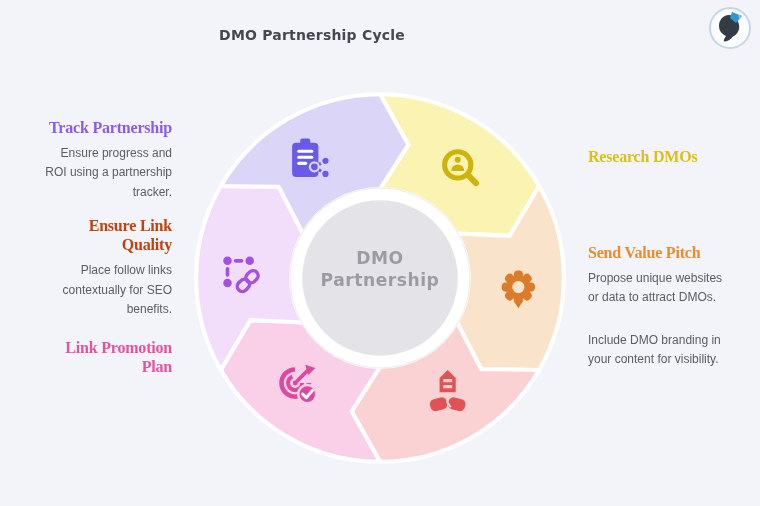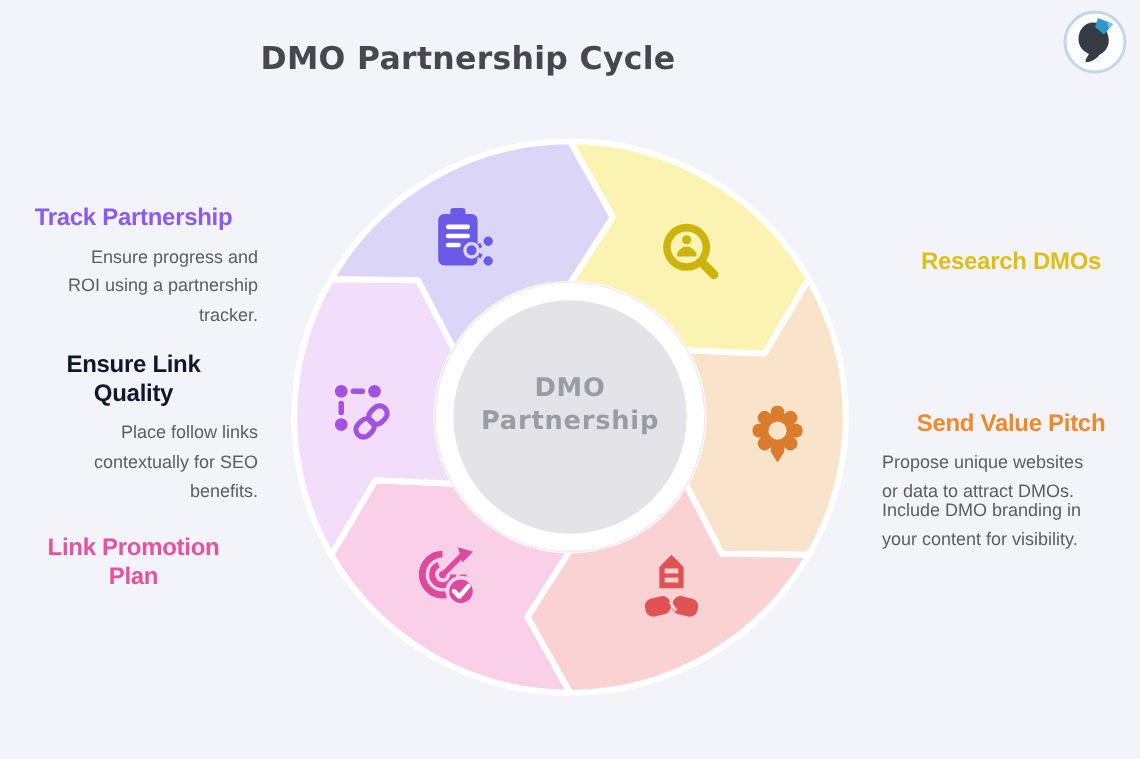--- a/index.html
+++ b/index.html
@@ -3,40 +3,39 @@
 <meta charset="utf-8">
 <style>
   html,body{margin:0;padding:0;}
   body{
     width:760px;height:506px;position:relative;overflow:hidden;
     background:#F3F4F9;
     font-family:"DejaVu Sans", sans-serif;
   }
   .page-title{
     position:absolute;top:27px;left:0;width:624px;
-    text-align:center;font-size:21px;font-weight:bold;color:#47474F;
+    text-align:center;font-size:14px;font-weight:bold;color:#47474F;
     letter-spacing:.2px;
   }
   .logo{position:absolute;top:6px;right:8px;width:44px;height:44px;}
   .wheel{position:absolute;left:178px;top:76px;width:404px;height:404px;}
   .side-item{position:absolute;}
   .side-item .heading{
-    margin:18px 0 7px 0;font-size:16px;font-weight:bold;line-height:1.2;
+    margin:0 0 7px 0;font-size:16px;font-weight:bold;line-height:1.2;
     letter-spacing:-0.2px;white-space:pre-line;
-    font-family:Liberation Sans, sans-serif;
-    text-align:center;
+    font-family:Liberation Serif, serif;
   }
   .side-item .body{
     margin:0;font-size:12px;line-height:1.6;color:#5C5C64;
     white-space:pre-line;font-family:"Liberation Sans", sans-serif;
   }
   .left-col{left:6px;width:166px;text-align:right;}
   .right-col{left:588px;width:172px;text-align:left;}
   #li0{top:118px;} #li1{top:216px;} #li2{top:338px;}
-  #ri0{top:147px;} #ri1{top:255px;} #ri2{top:331px;}
+  #ri0{top:147px;} #ri1{top:243px;} #ri2{top:331px;}
   .center-label{font-weight:bold;font-size:17px;letter-spacing:.5px;
     font-family:"DejaVu Sans", sans-serif;}
 </style>
 </head>
 <body style="background-color: rgb(243, 244, 249);">
 
 <div class="page-title" style="color: rgb(71, 71, 79);">DMO Partnership Cycle</div>
 
 <svg class="logo" viewBox="0 0 44 44">
   <circle cx="22" cy="22" r="20" fill="#FCFDFE" stroke="#C3D7EA" stroke-width="2"></circle>
@@ -123,21 +122,21 @@
   </g>
 </svg>
 
 <div class="side-item left-col" id="li0">
   <p class="heading" style="color: rgb(138, 91, 240);">Track Partnership</p>
   <p class="body">Ensure progress and
 ROI using a partnership
 tracker.</p>
 </div>
 <div class="side-item left-col" id="li1">
-  <p class="heading" style="color: #0f172a;">Ensure Link
+  <p class="heading" style="color: #c2410c;">Ensure Link
 Quality</p>
   <p class="body">Place follow links
 contextually for SEO
 benefits.</p>
 </div>
 <div class="side-item left-col" id="li2">
   <p class="heading" style="color: rgb(232, 81, 158);">Link Promotion
 Plan</p>
 </div>
 

